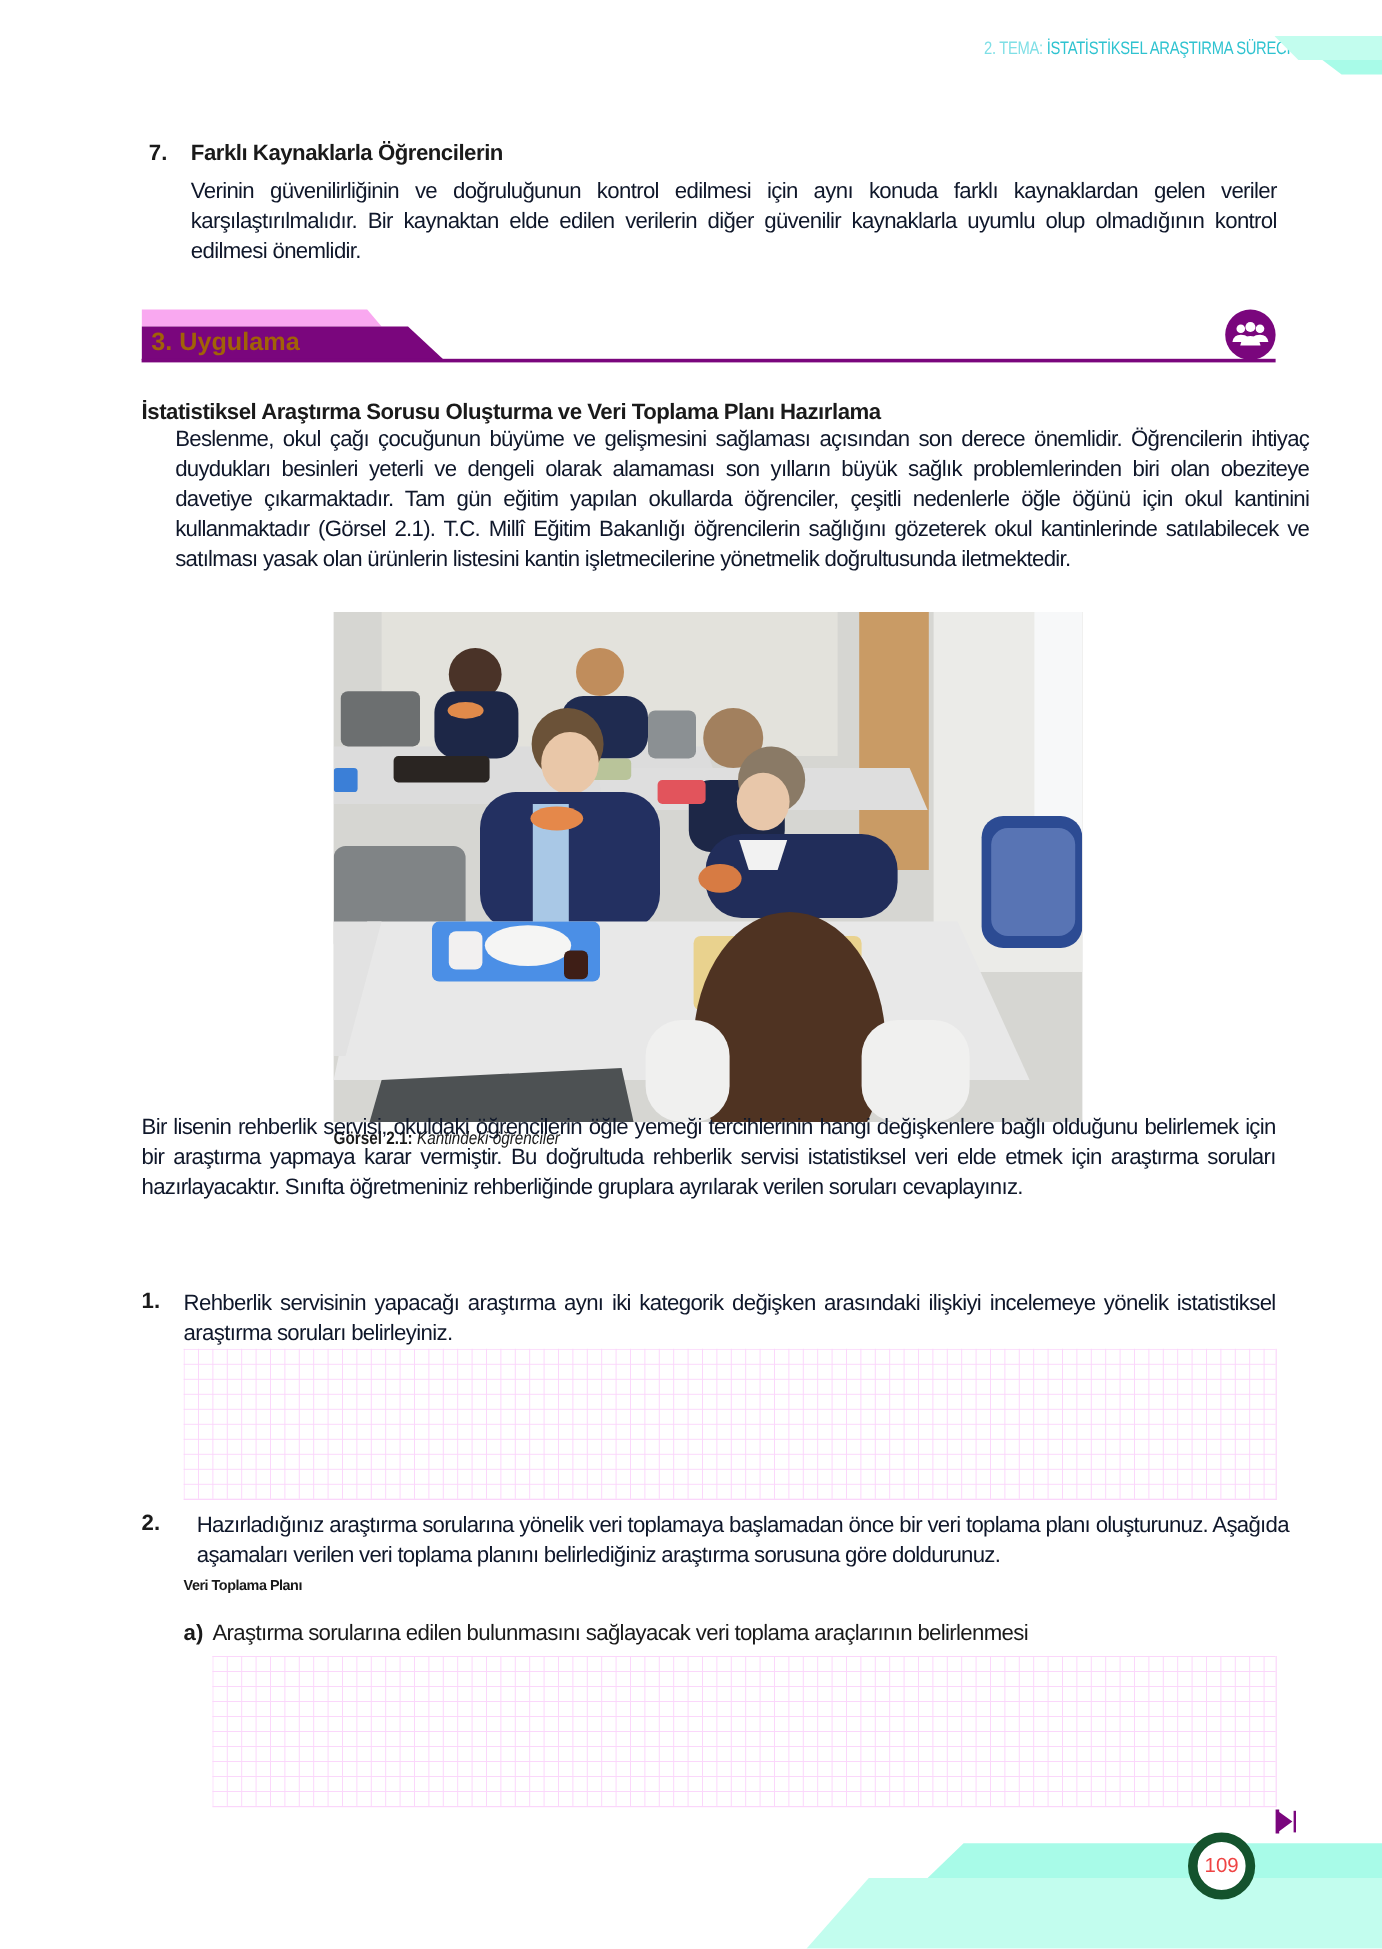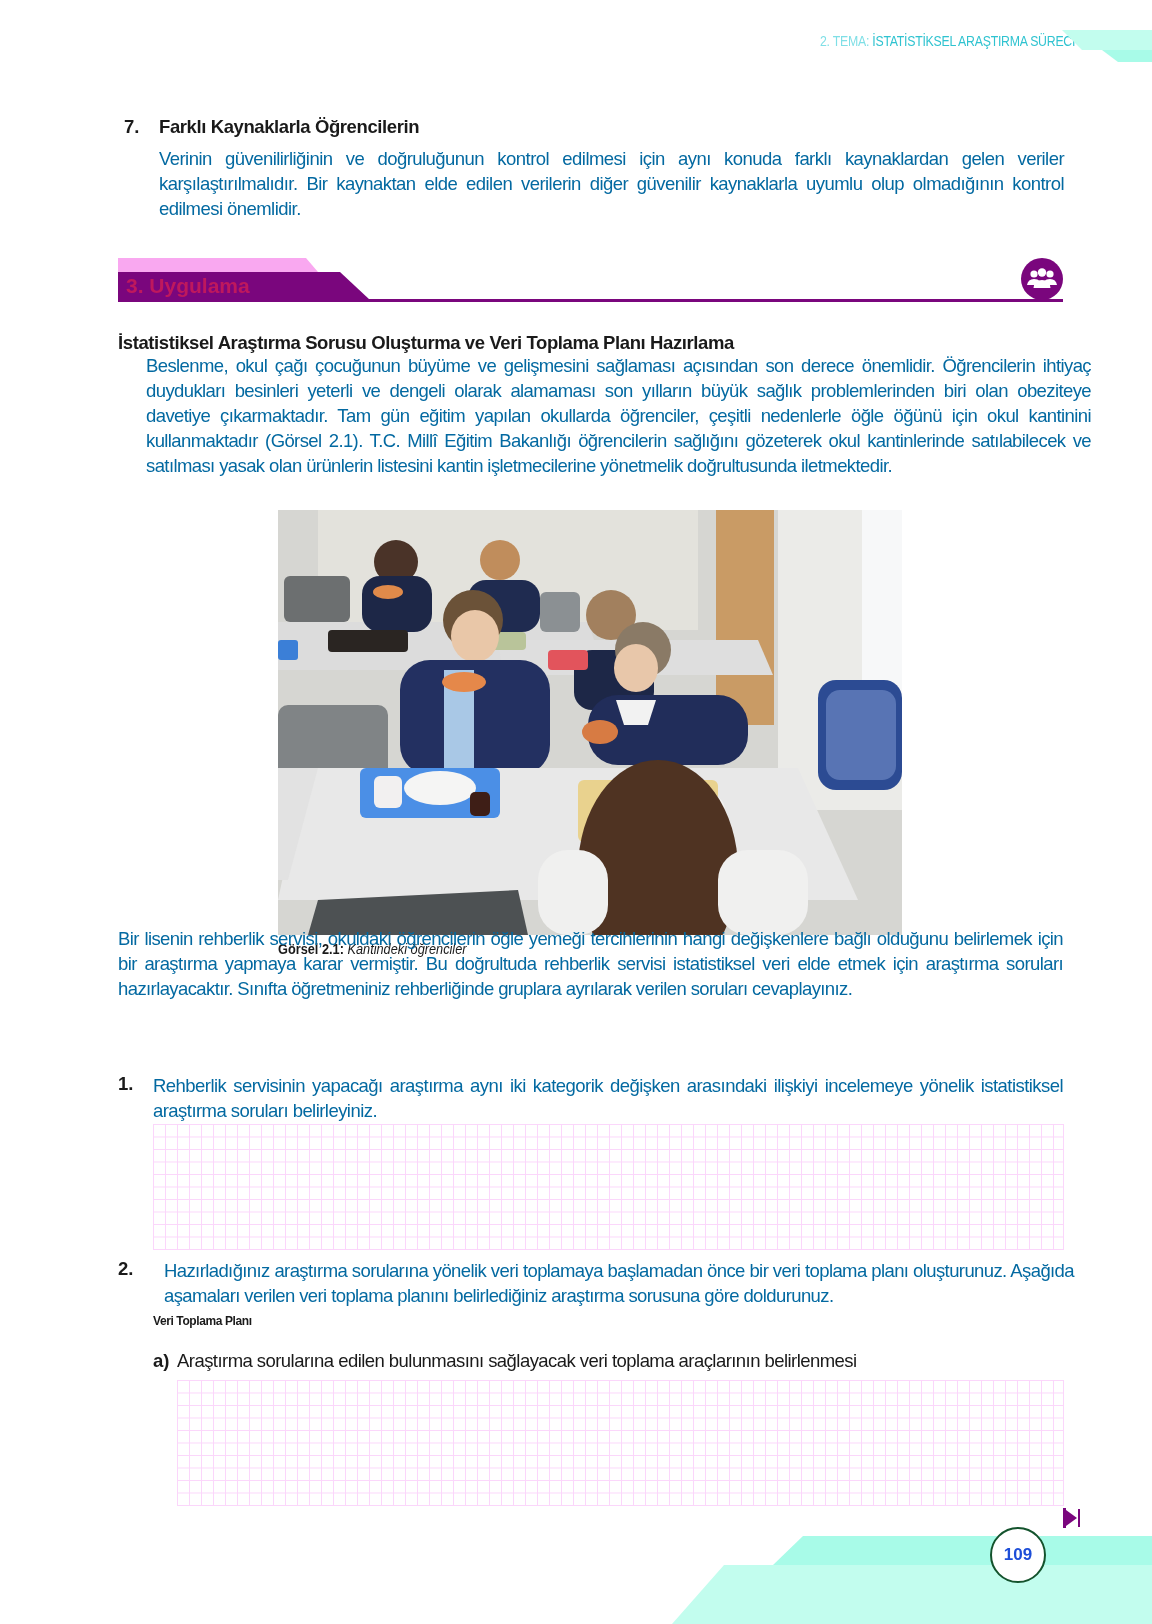--- a/index.html
+++ b/index.html
@@ -14,31 +14,31 @@
   .tema {
     left: 820px; top: 32px; font-size: 15px; letter-spacing: -0.3px;
     transform: scaleX(0.82); transform-origin: left top; white-space: nowrap;
   }
   .tema .t1 { color: #7fdfe6; }
   .tema .t2 { color: #2fc3d0; }
   .tema-deco { right: 0; top: 28px; width: 90px; height: 36px; }
 
   
   .p {
-    font-size: 18.5px; line-height: 25px; color: #0369a1;
+    font-size: 18.5px; line-height: 25px; color: #0f172a;
     text-align: justify; transform-origin: left top;
   }
 
   .item7-num { left: 124px; top: 116px; font-size: 18.5px; font-weight: bold; }
   .item7-title { left: 159px; top: 116px; font-size: 18.5px; font-weight: bold; letter-spacing: -0.4px; }
   .item7-text { left: 159px; top: 146px; width: 905px; letter-spacing: -0.55px; }
 
   
   .sec-band { left: 118px; top: 256px; width: 260px; height: 48px; }
-  .sec-title { left: 126px; top: 274px; font-size: 21px; font-weight: bold; color: #be185d; }
+  .sec-title { left: 126px; top: 274px; font-size: 21px; font-weight: bold; color: #a16207; }
   .sec-line { left: 118px; top: 299px; width: 945px; height: 3px; background: #7a067d; }
   .group-icon { left: 1021px; top: 258px; width: 42px; height: 42px; border-radius: 50%; background: #7a067d; }
   .group-icon svg { width: 42px; height: 42px; }
 
   .subhead { left: 118px; top: 321px; font-size: 18.5px; font-weight: bold; letter-spacing: -0.4px; margin-top: 11px; }
   .intro { left: 118px; top: 353px; width: 945px; letter-spacing: -0.6px; margin-left: 28px; }
 
   
   .photo { left: 278px; top: 510px; width: 624px; height: 425px; overflow: hidden; background: #d9dadb; }
   .caption { left: 278px; top: 940px; font-size: 15px; transform: scaleX(0.85); transform-origin: left top; white-space: nowrap; }
@@ -64,23 +64,23 @@
   .q2-text { left: 164px; top: 1258px; width: 910px; letter-spacing: -0.6px; }
   .plan-title { left: 153px; top: 1314px; font-size: 12px; font-weight: bold; letter-spacing: -0.4px; }
   .qa-label { left: 153px; top: 1350px; font-size: 18.5px; font-weight: bold; }
   .qa-text { left: 177px; top: 1350px; font-size: 18.5px; letter-spacing: -0.55px; white-space: nowrap; }
   .grid2 { left: 177px; top: 1380px; width: 886px; height: 125px; }
 
   
   .footer-deco { left: 0; top: 1530px; width: 1152px; height: 94px; }
   .page-circle {
     left: 990px; top: 1527px; width: 56px; height: 56px; border-radius: 50%;
-    background: #fff; border: 2px solid #14532d; box-sizing: border-box;
+    background: #fff; border: 8px solid #14532d; box-sizing: border-box;
     display: flex; align-items: center; justify-content: center;
-    font-weight: bold; font-size: 17px; color: #1d4ed8;
+    font-weight: normal; font-size: 17px; color: #ef4444;
   }
   .next-icon { left: 1062px; top: 1506px; width: 20px; height: 24px; }
 </style>
 </head>
 <body>
 
 <div class="abs tema">
   <span class="t1">2. TEMA: </span><span class="t2">İSTATİSTİKSEL ARAŞTIRMA SÜRECİ</span>
 </div>
 <svg class="abs tema-deco" viewBox="0 0 90 36">

